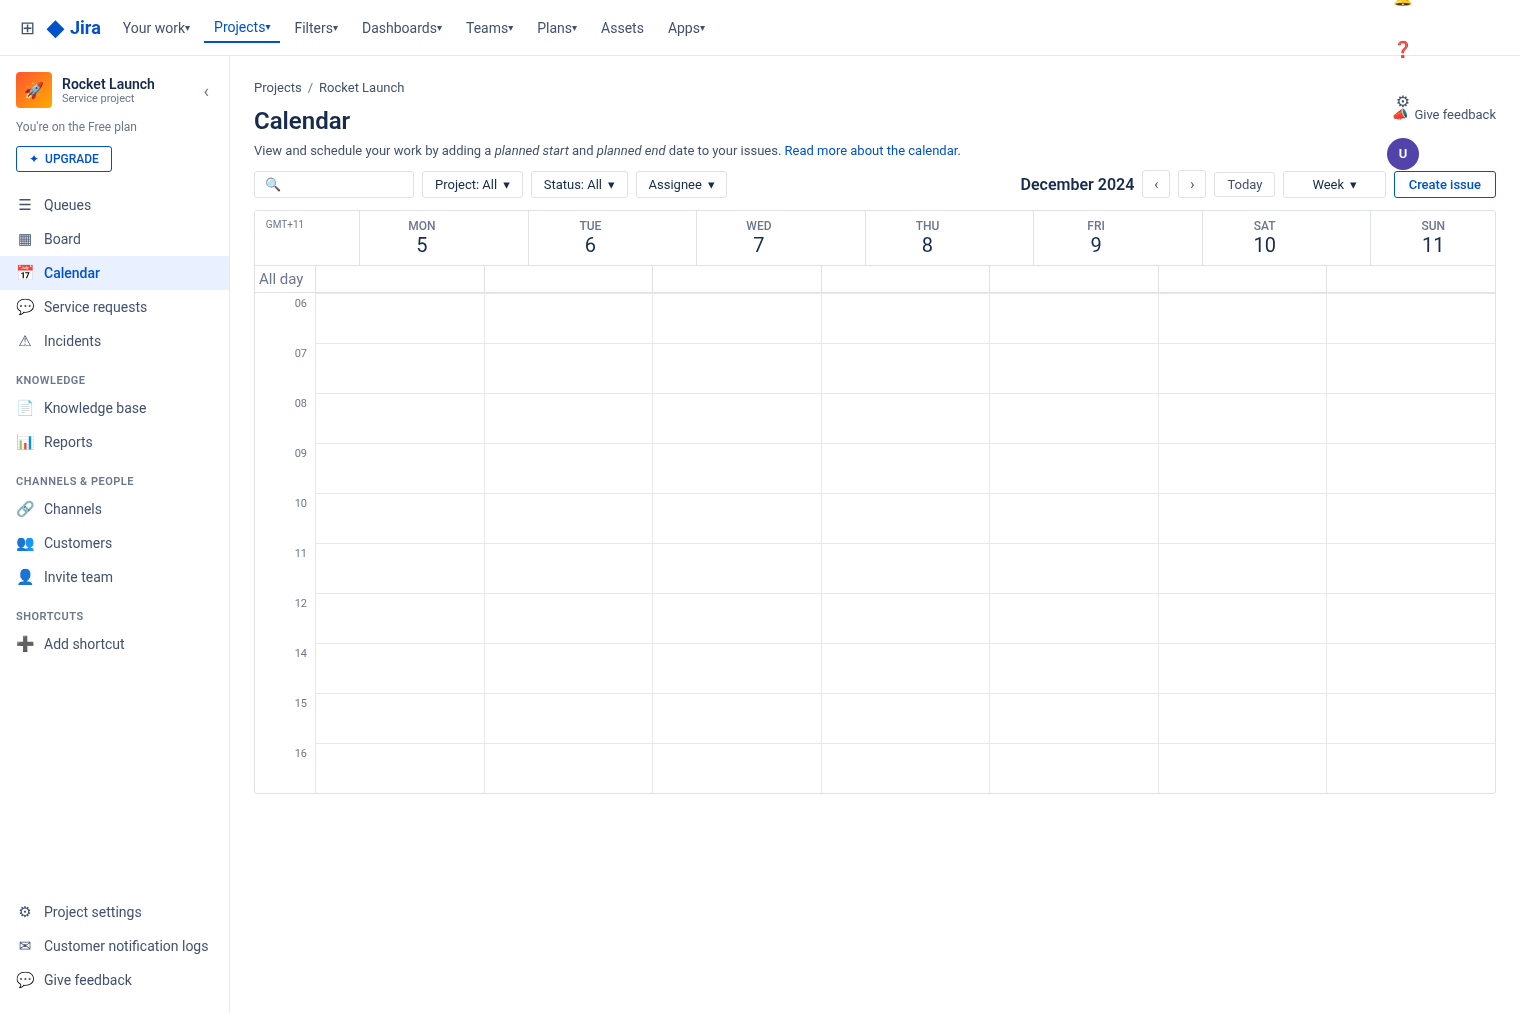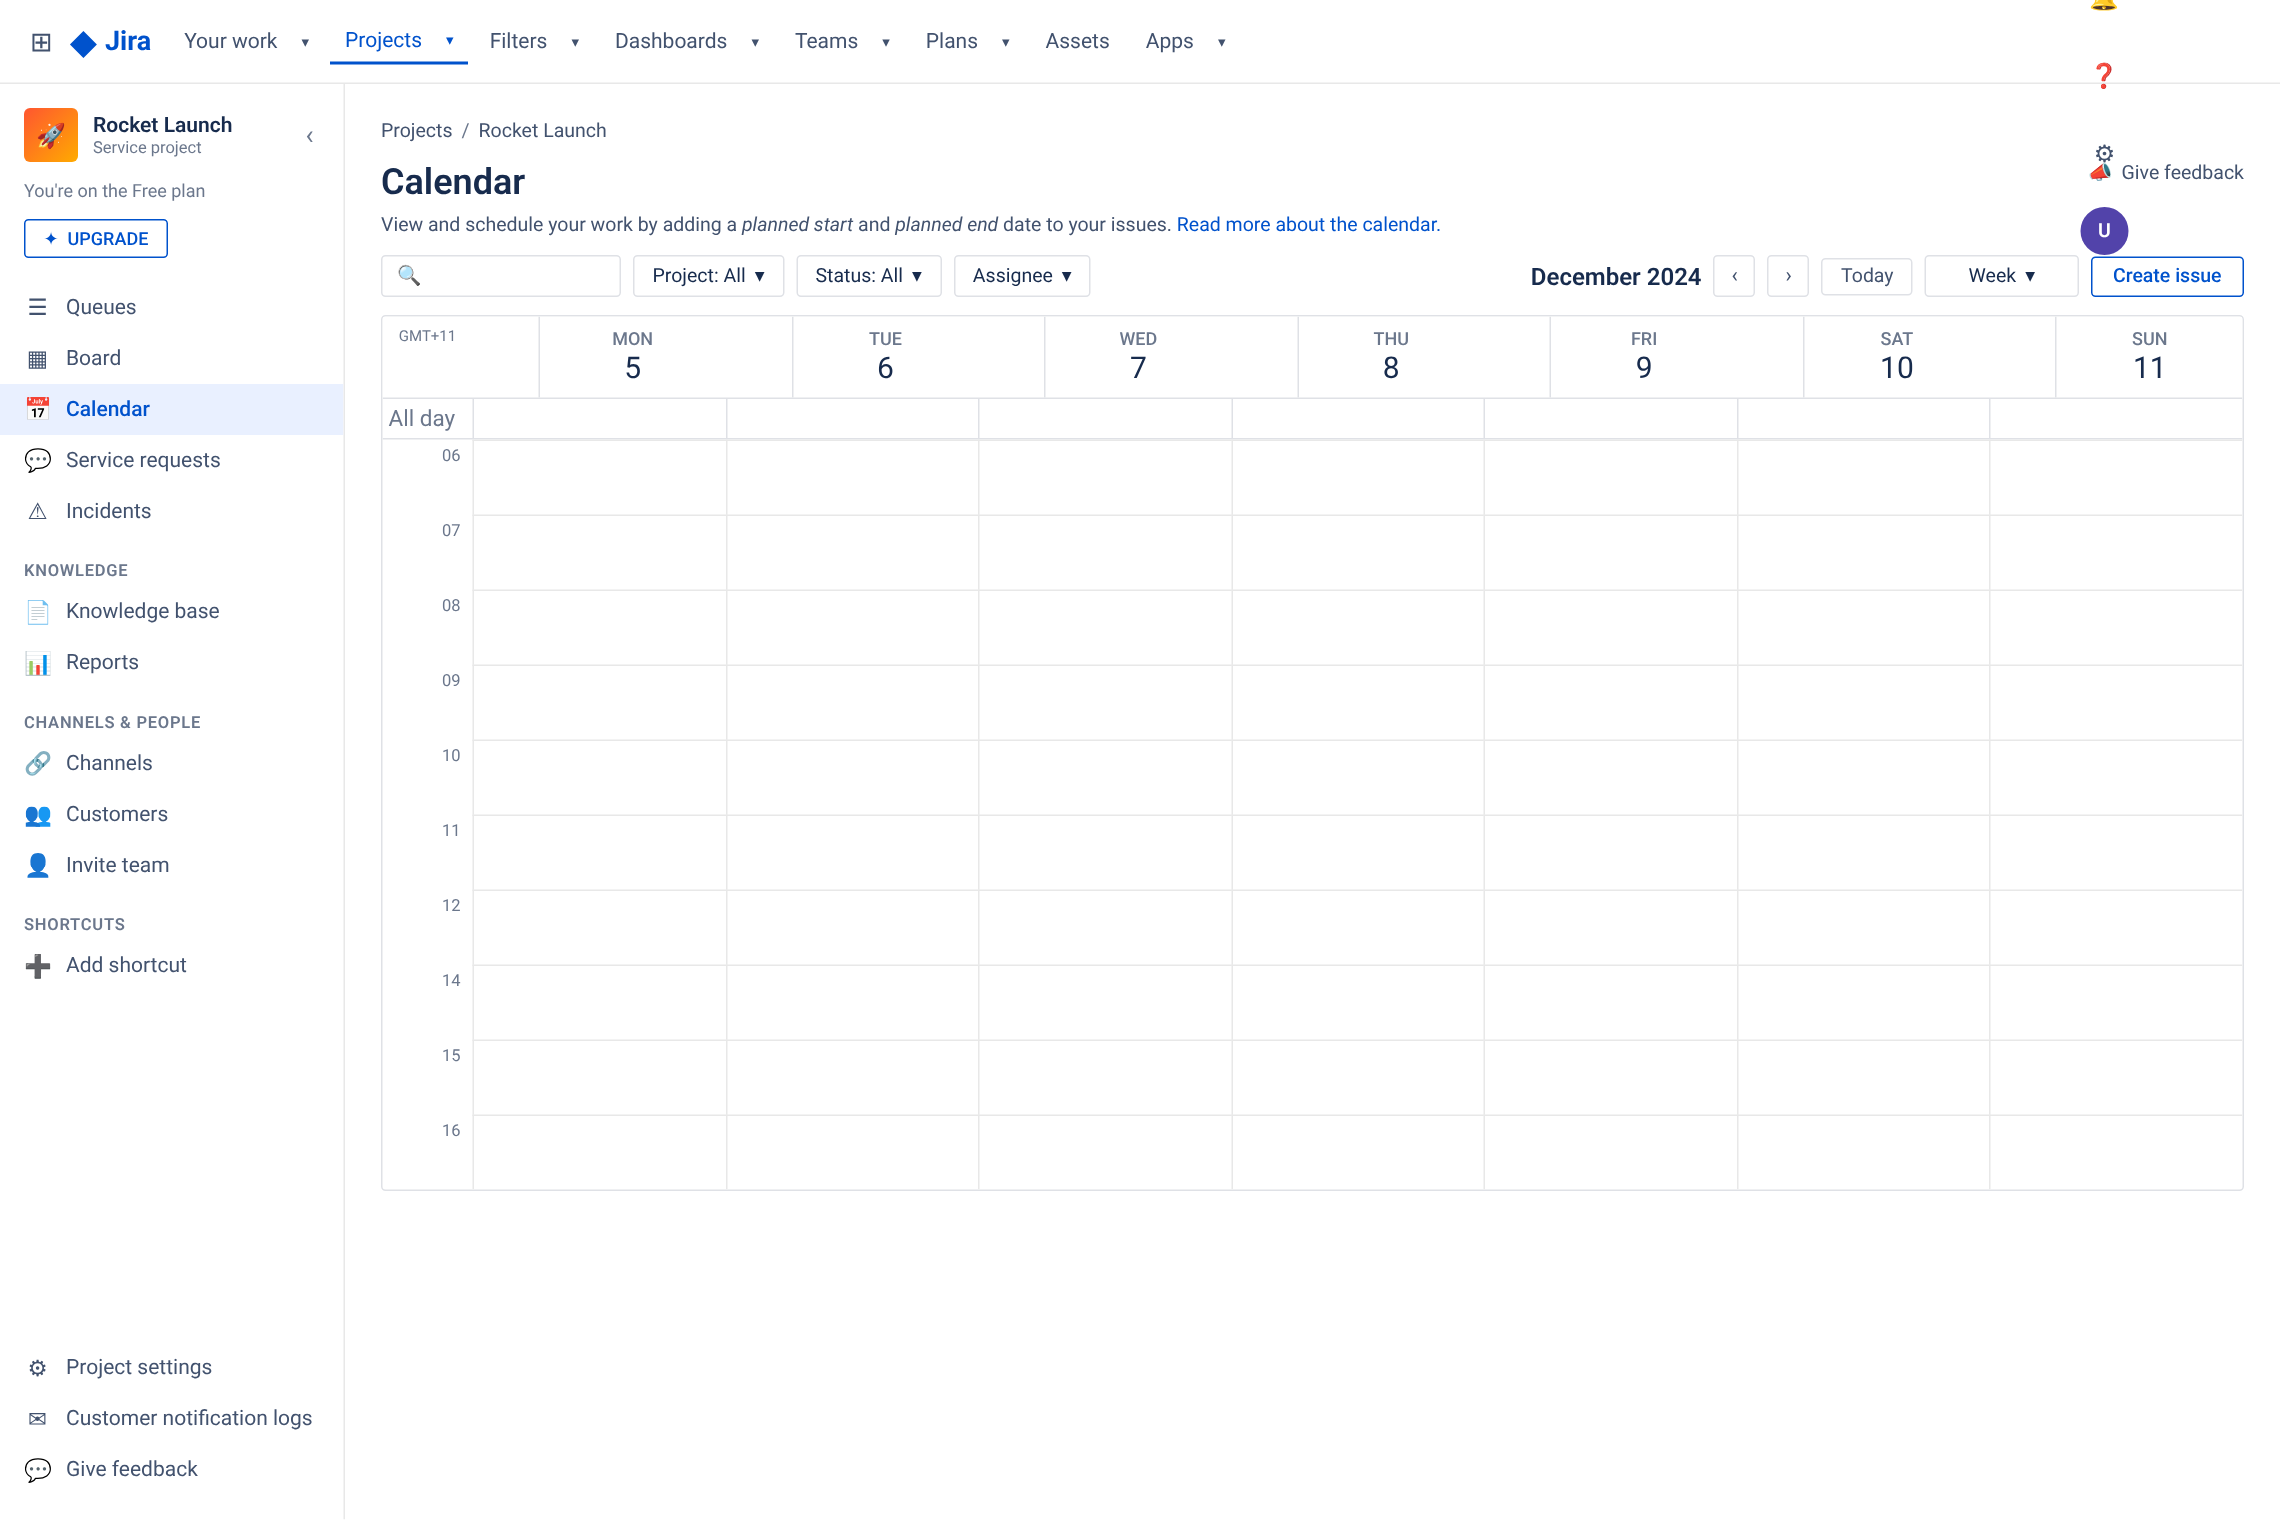--- a/index.html
+++ b/index.html
@@ -23,21 +23,21 @@
     .topnav-logo .logo-icon { color: #0052cc; font-size: 22px; font-weight: 900; }
     .topnav-logo .logo-text { color: #0052cc; font-weight: 700; font-size: 18px; }
     .topnav-item {
       padding: 6px 10px;
       border-radius: 3px;
       cursor: pointer;
       color: #42526e;
       font-size: 14px;
       display: flex;
       align-items: center;
-      gap: 16px;
+      gap: 0;
       white-space: nowrap;
     }
     .topnav-item.active { color: #0052cc; border-bottom: 2px solid #0052cc; border-radius: 0; }
     .topnav-create {
       background: #0052cc;
       color: #fff;
       padding: 6px 16px;
       border-radius: 3px;
       cursor: pointer;
       font-weight: 500;

